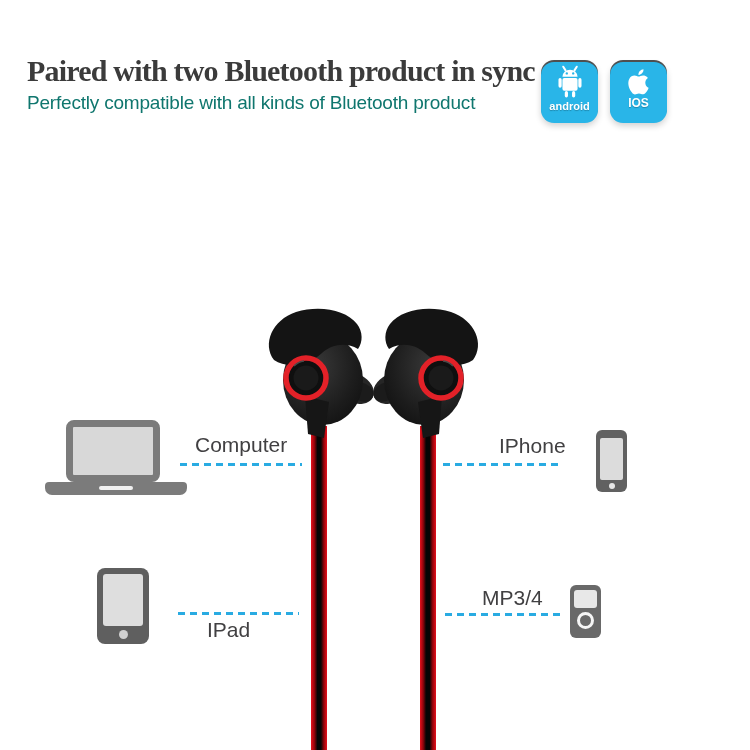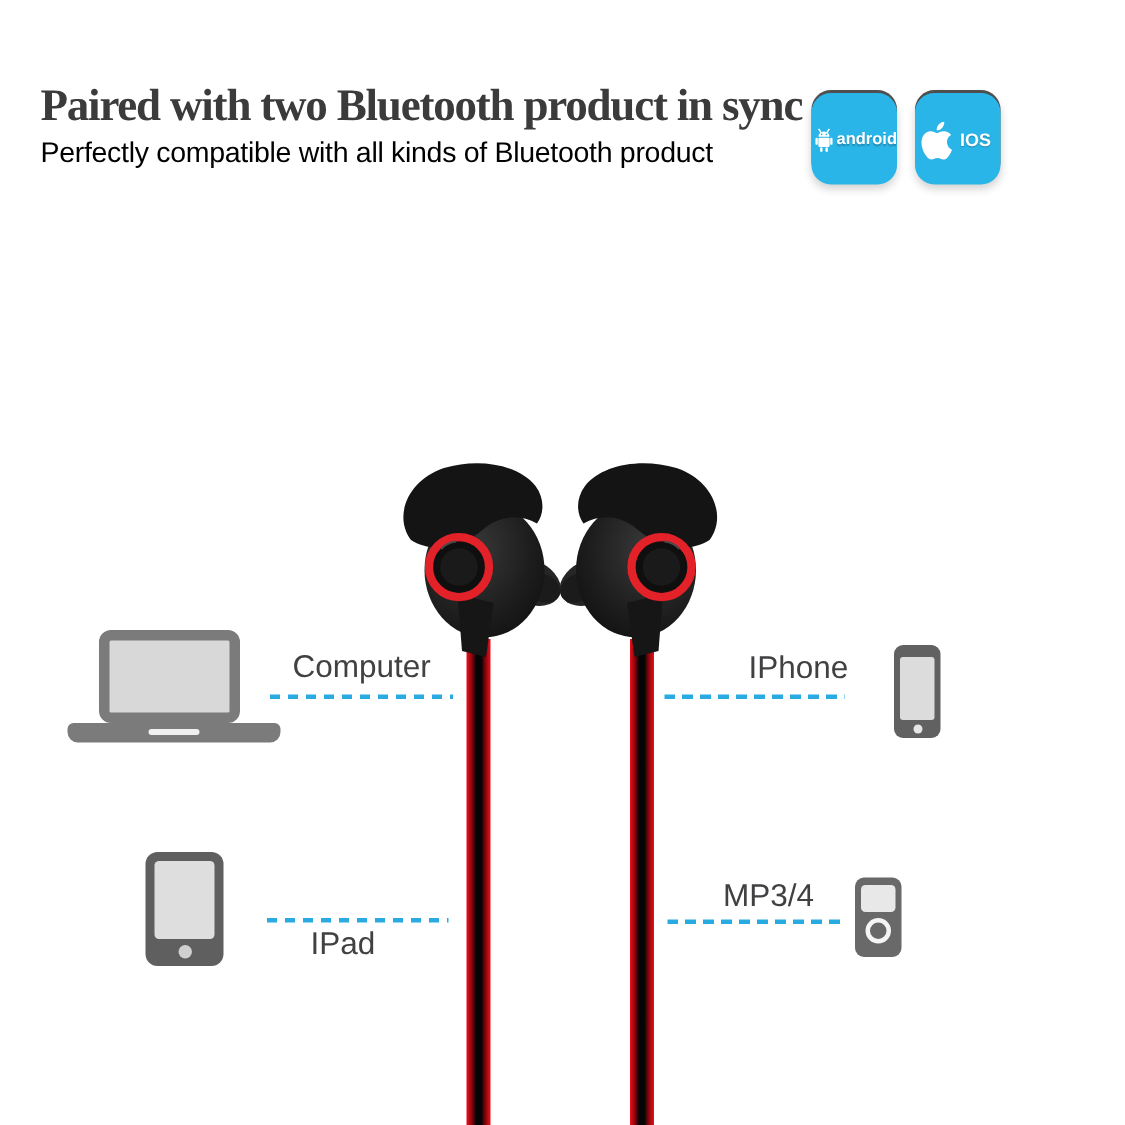--- a/index.html
+++ b/index.html
@@ -17,28 +17,28 @@
   }
   
   .title{
     position:absolute;left:27px;top:54px;
     font-family:"Liberation Serif","DejaVu Serif",serif;
     font-weight:bold;font-size:30px;letter-spacing:-0.8px;
     color:var(--title-text);white-space:nowrap;
   }
   .subtitle{
     position:absolute;left:27px;top:92px;
-    font-size:19px;letter-spacing:-0.2px;color:#000000;white-space:nowrap;
+    font-size:19px;letter-spacing:-0.2px;color:#0f766e;white-space:nowrap;
   }
   
   .badge{
     position:absolute;top:62px;width:57px;height:61px;
     background:var(--badge-blue);border-radius:13px;
     box-shadow:0 -2px 0 #4f4f4f,0 3px 6px rgba(0,0,0,.18);
-    display:flex;flex-direction:row;align-items:center;justify-content:flex-start;
+    display:flex;flex-direction:column;align-items:center;justify-content:flex-start;
     padding-top:3px;
   }
   .badge.android{left:541px;}
   .badge.ios{left:610px;}
   .badge .blabel{
     color:#fff;font-weight:bold;font-size:11px;line-height:11px;letter-spacing:0;
     margin-top:-1px;text-shadow:0 1px 1px rgba(0,0,0,.25);
   }
   .badge.ios .blabel{font-size:12px;}
   

